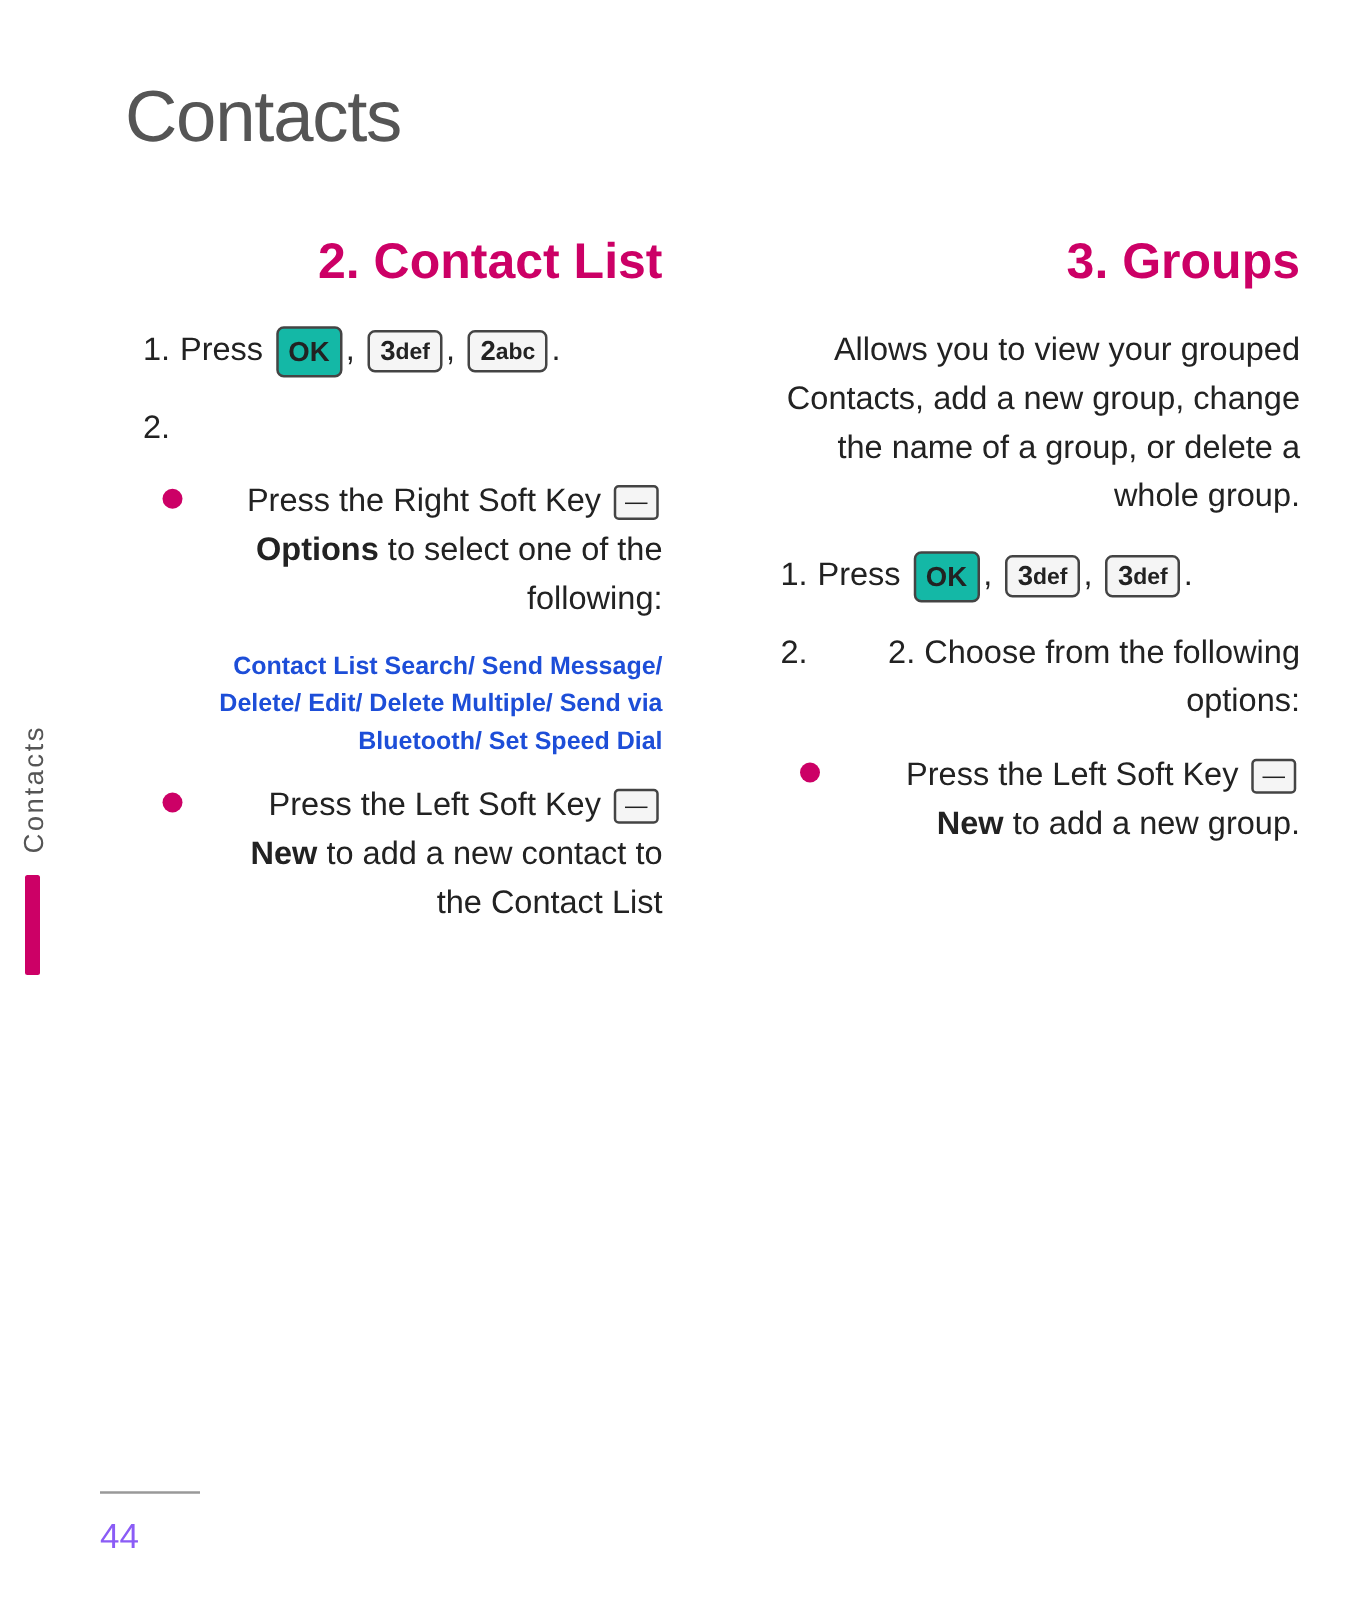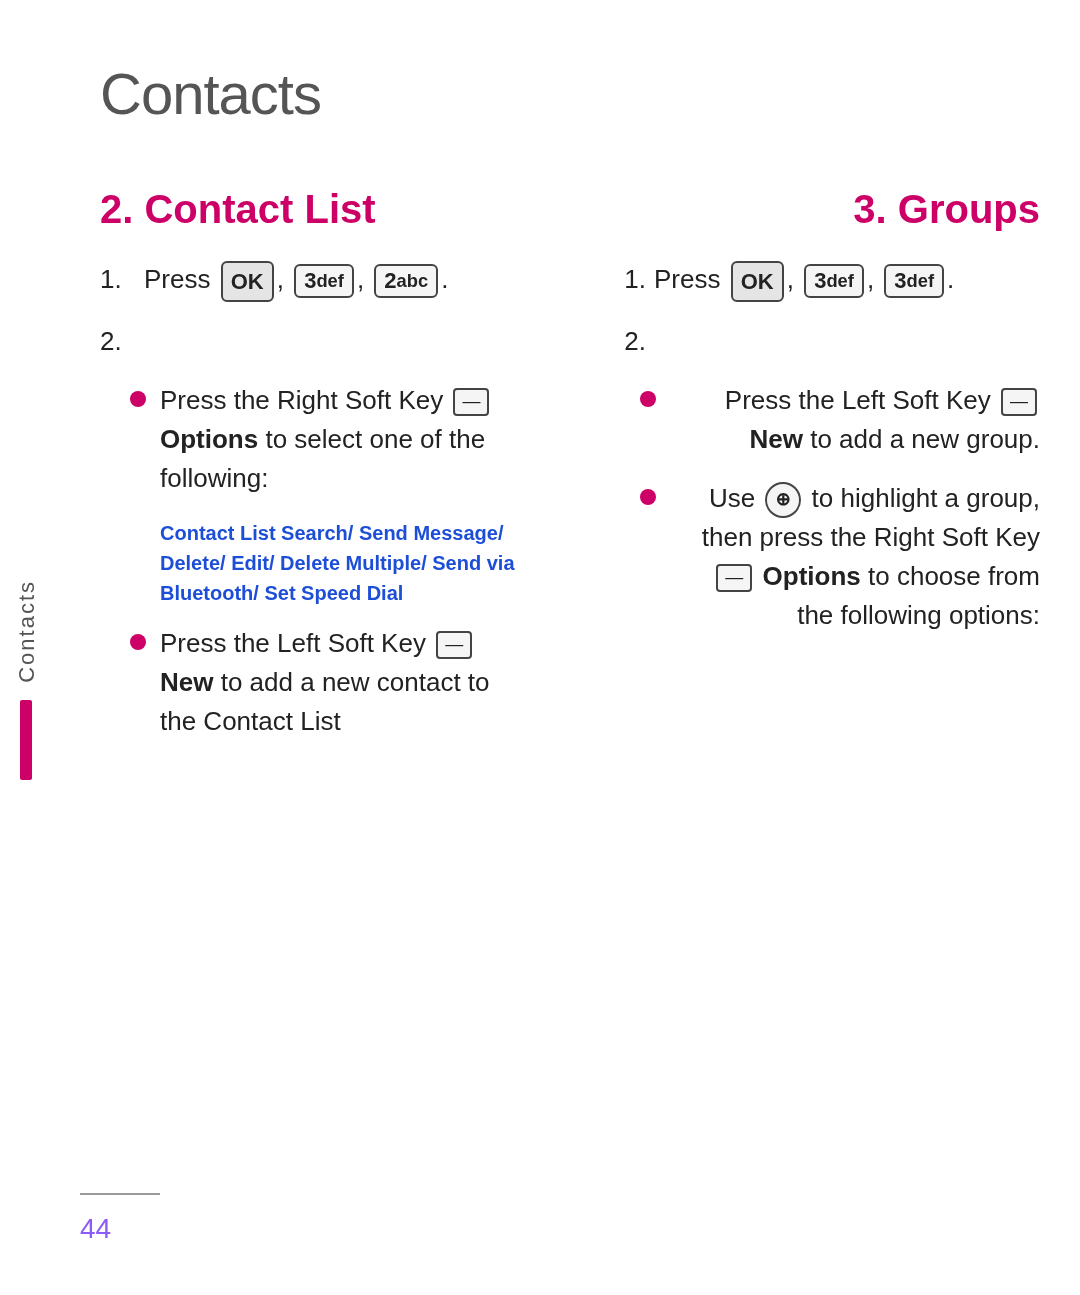--- a/index.html
+++ b/index.html
@@ -71,20 +71,21 @@
 
     
     .columns {
       display: flex;
       gap: 40px;
     }
 
     .column-left {
       flex: 1;
       padding-right: 20px;
+      text-align: right;
     }
 
     .column-right {
       flex: 1;
       padding-left: 20px;
       text-align: right;
     }
 
     
     .section-heading {
@@ -174,21 +175,21 @@
     .key-icon-ok {
       display: inline-flex;
       align-items: center;
       justify-content: center;
       border: 2px solid #444;
       border-radius: 6px;
       padding: 2px 8px;
       font-size: 22px;
       font-weight: bold;
       color: #222;
-      background: #e5e5e5;
+      background: #14b8a6;
       margin: 0 3px;
       vertical-align: middle;
     }
 
     .key-icon-nav {
       display: inline-flex;
       align-items: center;
       justify-content: center;
       border: 2px solid #444;
       border-radius: 50%;
@@ -297,59 +298,50 @@
               <span>to add a new contact to the Contact List</span>
             </span>
           </li>
 
         </ul>
       </div>
 
       <div class="column-right">
         <h2 class="section-heading">3. Groups</h2>
 
+        <p class="body-text">Allows you to view your grouped Contacts, add a new group, change the name of a group, or delete a whole group.</p>
 
         <div class="numbered-item">
           <span class="num">1.</span>
           <span>
             Press
             <span class="key-icon-ok">OK</span>,
             <span class="key-icon">3<sup>def</sup></span>,
             <span class="key-icon">3<sup>def</sup></span>.
           </span>
         </div>
 
         <div class="numbered-item">
           <span class="num">2.</span>
+          <span>2. Choose from the following options:</span>
         </div>
 
         <ul class="bullet-list">
 
 
           <li>
             <span class="bullet-dot"></span>
             <span>
               <span>Press the Left Soft Key</span>
               <span class="key-icon-soft">―</span>
               <span class="bold-word">New</span>
               <span>to add a new group.</span>
             </span>
           </li>
 
-          <li>
-            <span class="bullet-dot"></span>
-            <span>
-              <span>Use</span>
-              <span class="key-icon-nav">⊕</span>
-              <span>to highlight a group, then press the Right Soft Key</span>
-              <span class="key-icon-soft">―</span>
-              <span class="bold-word">Options</span>
-              <span>to choose from the following options:</span>
-            </span>
-          </li>
 
         </ul>
 
 
       </div>
     </div>
 
   </div>
 
   <div class="divider-line"></div>

